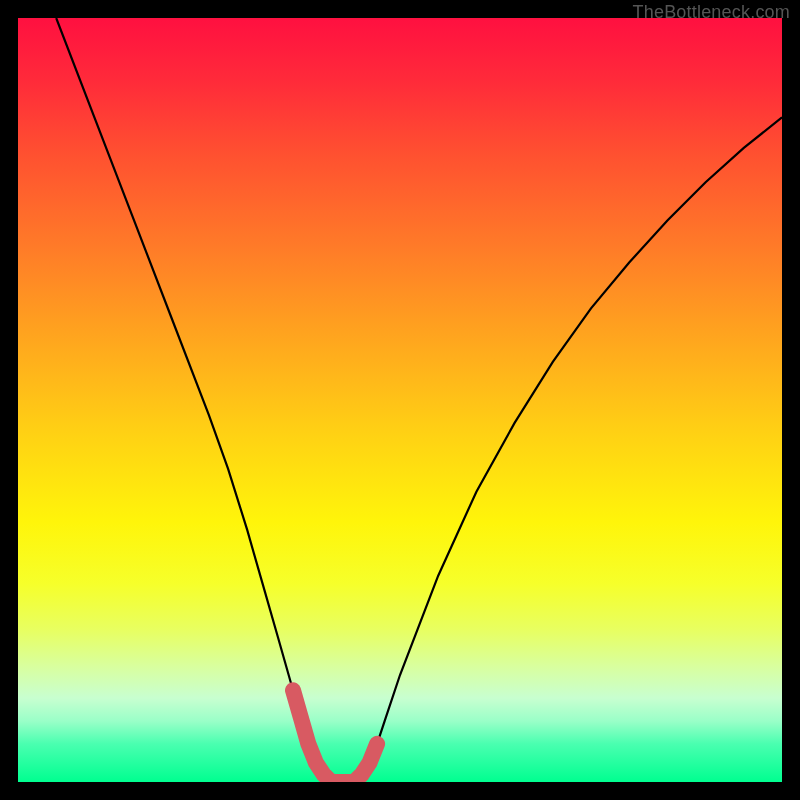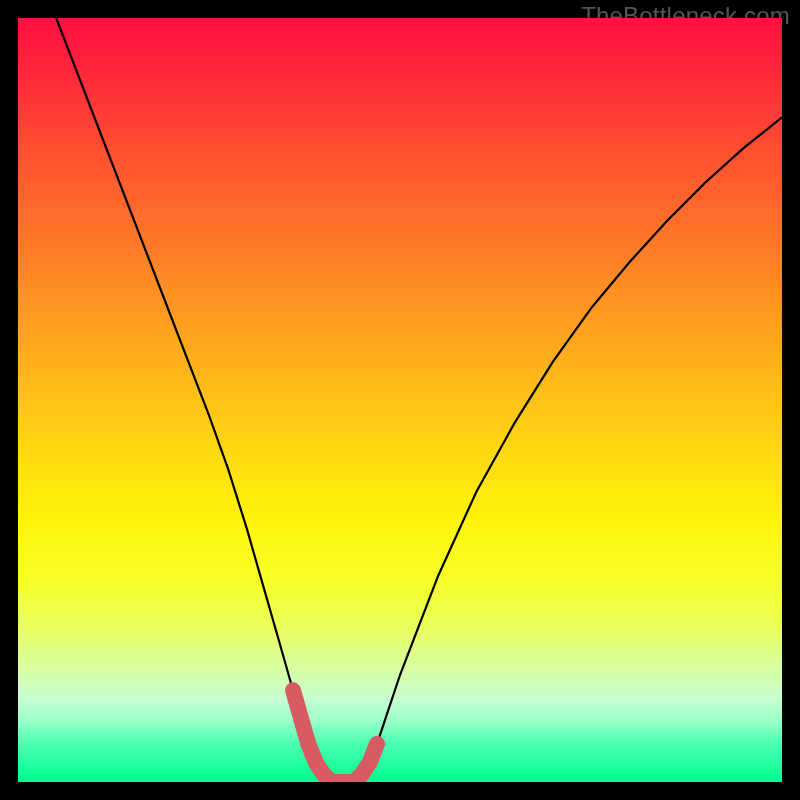--- a/index.html
+++ b/index.html
@@ -14,21 +14,21 @@
 #ffd014 54%,
 #fff50a 66%,
 #f6ff2a 74%,
 #e8ff60 80%,
 #d8ffa0 85%,
 #c8ffd0 89%,
 #9affc8 92%,
 #4affb0 95%,
 #00ff90 100%)}
 .svgline{position:absolute;left:0;top:0;width:764px;height:764px}
-.watermark{position:absolute;top:2px;right:10px;color:#555;font-size:24px;letter-spacing:.2px}
+.watermark{position:absolute;top:2px;right:10px;color:#555;font-size:18px;letter-spacing:.2px}
 </style>
 </head>
 <body>
 
 <div class="watermark">TheBottleneck.com</div>
 
 <div class="frame">
   <div class="grad"></div>
   <svg class="svgline" viewBox="0 0 764 764" preserveAspectRatio="none">
     <path id="curve" fill="none" stroke="#000" stroke-width="2.2" d="M38.2 0.0 L76.4 99.3 L114.6 198.6 L152.8 298.0 L191.0 397.3 L210.1 450.8 L229.2 511.9 L244.5 565.4 L259.8 618.8 L275.0 672.3 L282.7 699.1 L290.3 725.8 L298.0 744.9 L305.6 756.4 L313.2 764.0 L320.9 764.0 L328.5 764.0 L336.2 764.0 L343.8 756.4 L351.4 744.9 L359.1 725.8 L366.7 702.9 L382.0 657.0 L420.2 557.7 L458.4 473.7 L496.6 404.9 L534.8 343.8 L573.0 290.3 L611.2 244.5 L649.4 202.5 L687.6 164.3 L725.8 129.9 L764.0 99.3 "></path>

